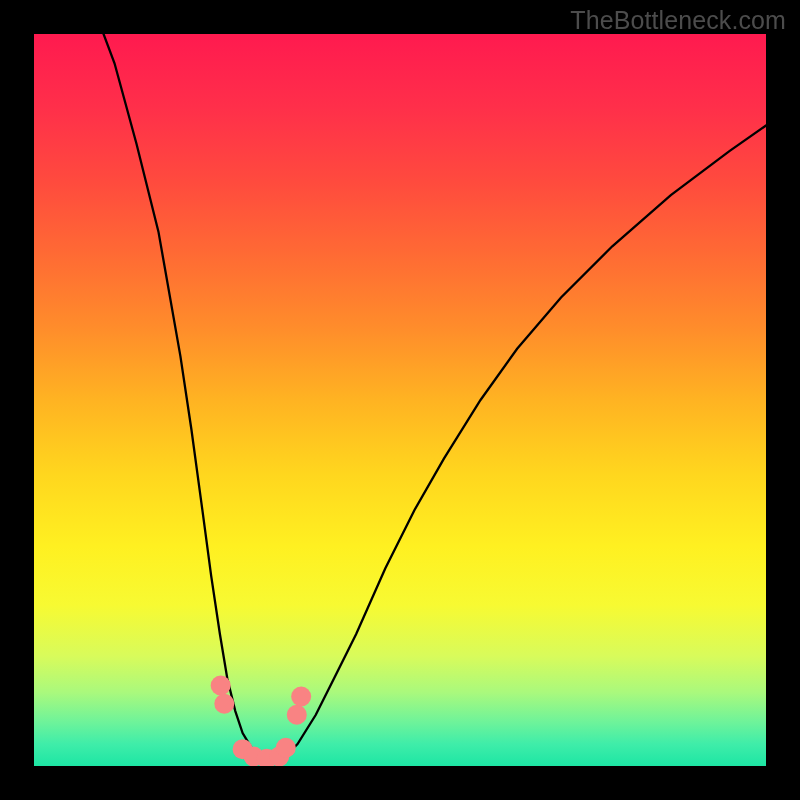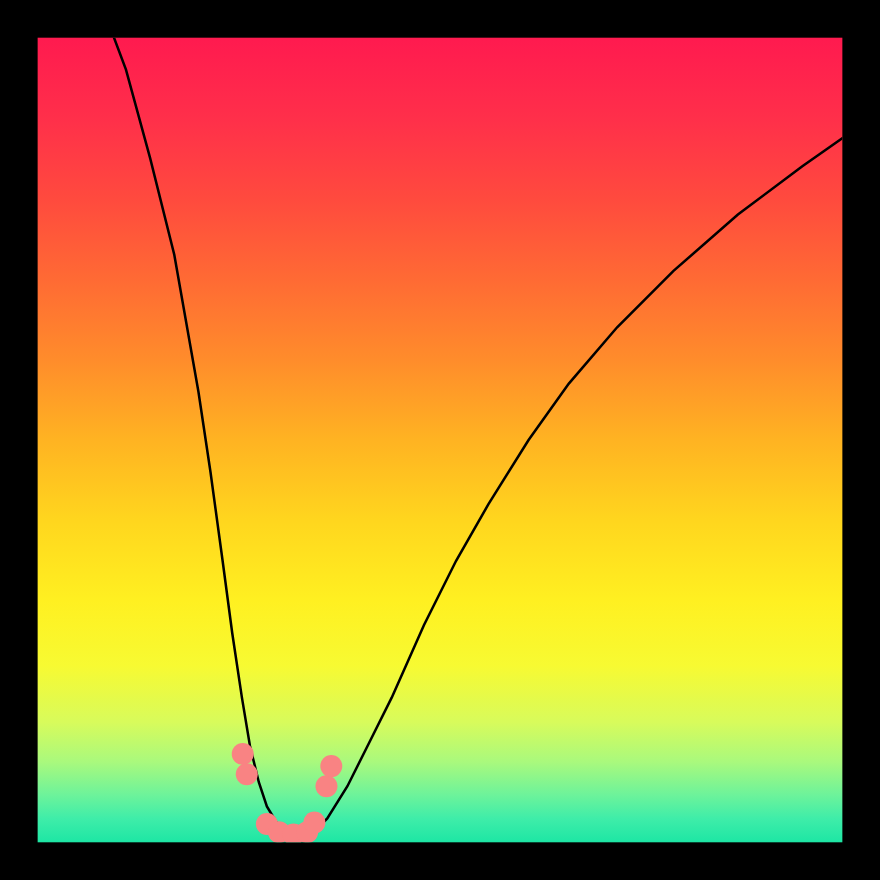--- a/index.html
+++ b/index.html
@@ -35,20 +35,21 @@
     user-select: none;
   }
   svg {
     display: block;
   }
 </style>
 </head>
 <body>
 
 <div class="frame">
+  <div class="watermark">TheBottleneck.com</div>
 
   <div class="plot-area">
     <svg id="chart-svg" width="732" height="732" viewBox="0 0 732 732" preserveAspectRatio="none">
       <defs>
         <linearGradient id="bg-grad" x1="0" y1="0" x2="0" y2="1">
             <stop offset="0%" stop-color="#ff1a4f"></stop>
             <stop offset="10%" stop-color="#ff2f4a"></stop>
             <stop offset="20%" stop-color="#ff4a3e"></stop>
             <stop offset="30%" stop-color="#ff6a34"></stop>
             <stop offset="40%" stop-color="#ff8c2b"></stop>

